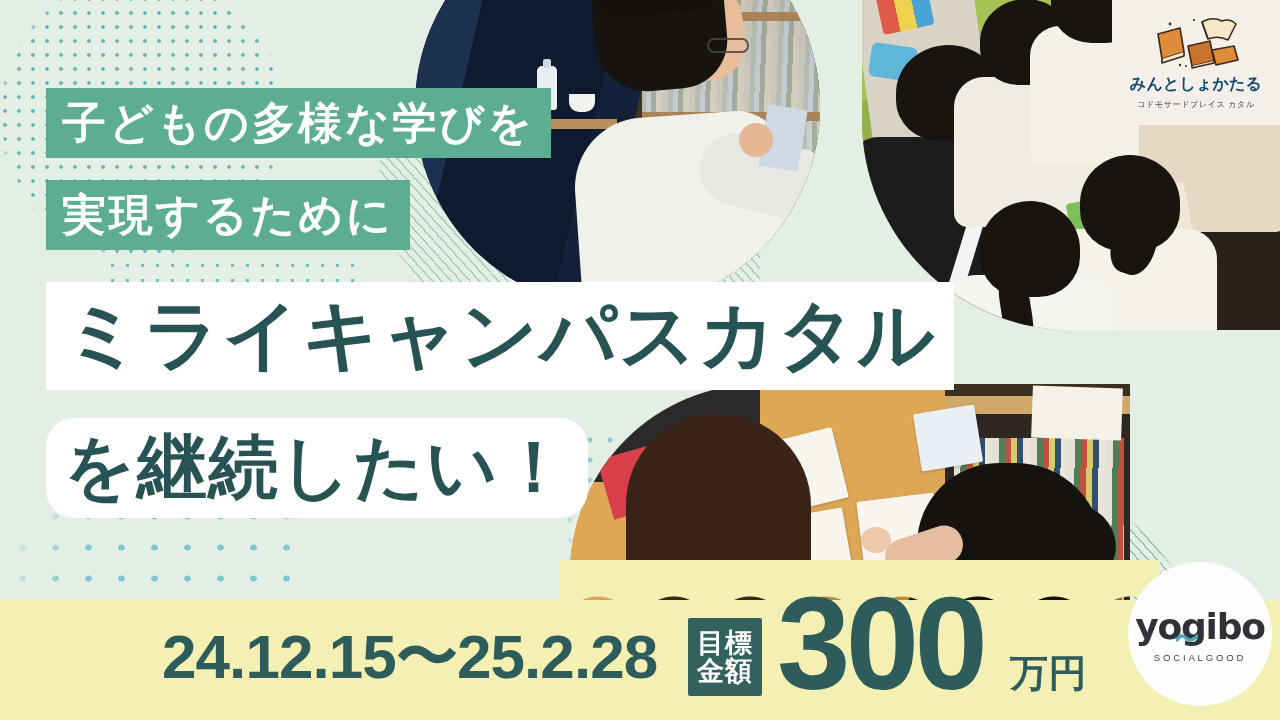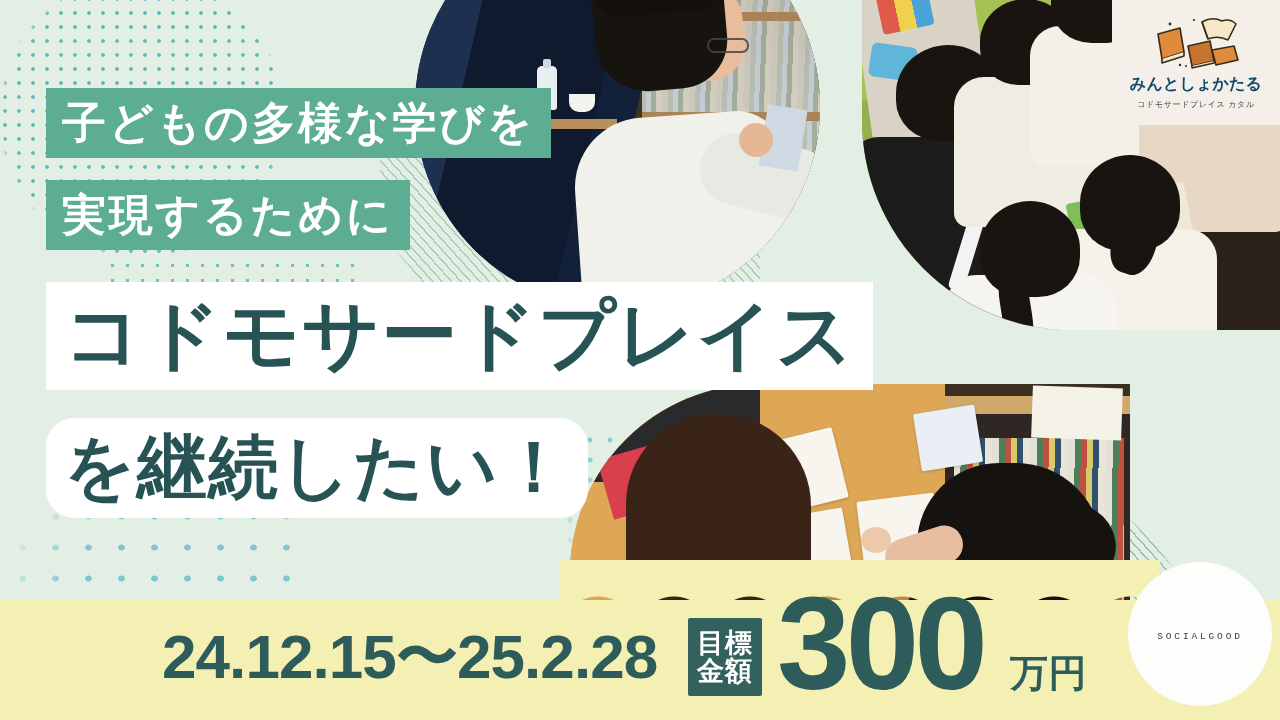--- a/index.html
+++ b/index.html
@@ -236,21 +236,21 @@
     border-radius:50%; background:#fdfdfb;
     display:flex; flex-direction:column; align-items:center; justify-content:center;
   }
   .yogibo-wordmark {
     position:relative;
     font-family:"DejaVu Sans","Liberation Sans",sans-serif;
     font-weight:700; font-size:36px; color:#2f3338; letter-spacing:-.035em;
   }
   .yogibo-squiggle { position:absolute; left:41px; top:26px; width:22px; height:12px; }
   .yogibo-sub {
-    font-family:Liberation Mono, monospace;
+    font-family:Liberation Sans, sans-serif;
     font-size:9.5px; color:#3a3f44; letter-spacing:.30em; margin-top:5px;text-align:center;
   }
 </style>
 </head>
 <body>
 
 <div id="stage">
 
   <div class="bg-base"></div>
   <div class="dots-top"></div>
@@ -327,21 +327,21 @@
     <div class="ps-tail2"></div>
     <div class="ps-hair2"></div>
     <div class="ps-arm"></div>
     <div class="ps-hand"></div>
   </div>
 
   <div class="scallop"></div>
 
   <div class="hl hl-green" id="line1">子どもの多様な学びを</div>
   <div class="hl hl-green" id="line2">実現するために</div>
-  <div class="hl hl-white" id="line3">コドモサードプレイス</div>
+  <div class="hl hl-white" id="line3">ミライキャンパスカタル</div>
   <div class="hl hl-white" id="line4">を継続したい！</div>
 
   <div class="logo-panel">
     <svg class="logo-books" viewBox="0 0 92 54">
       <g stroke="#3a2a18" stroke-width="1.6" fill="none" stroke-linejoin="round">
         <path d="M8 18 L30 12 L34 36 L12 43 Z" fill="#e08a3c"></path>
         <path d="M12 43 L12 47 L34 40 L34 36" fill="#f6e7c8"></path>
         <path d="M38 30 L60 25 L64 45 L42 50 Z" fill="#c9742e"></path>
         <path d="M42 50 L42 52 L64 47 L64 45" fill="#f6e7c8"></path>
         <path d="M62 34 L84 30 L88 44 L66 49 Z" fill="#e08a3c"></path>
@@ -362,16 +362,22 @@
   <div class="date-text">24.12.15〜25.2.28</div>
 
   <div class="badge" id="badge-goal">
     <span>目標</span>
     <span>金額</span>
   </div>
   <div class="amount-num">300</div>
   <div class="amount-unit">万円</div>
 
   <div class="yogibo">
+    <div class="yogibo-wordmark">
+      <span>yogibo</span>
+      <svg class="yogibo-squiggle" viewBox="0 0 22 12">
+        <path d="M1 8 Q5 1 10 6 Q15 11 21 4" stroke="#4aa8bd" stroke-width="3.4" fill="none" stroke-linecap="round"></path>
+      </svg>
+    </div>
     <div class="yogibo-sub">SOCIALGOOD</div>
   </div>
 
 </div>
 
 </body></html>

